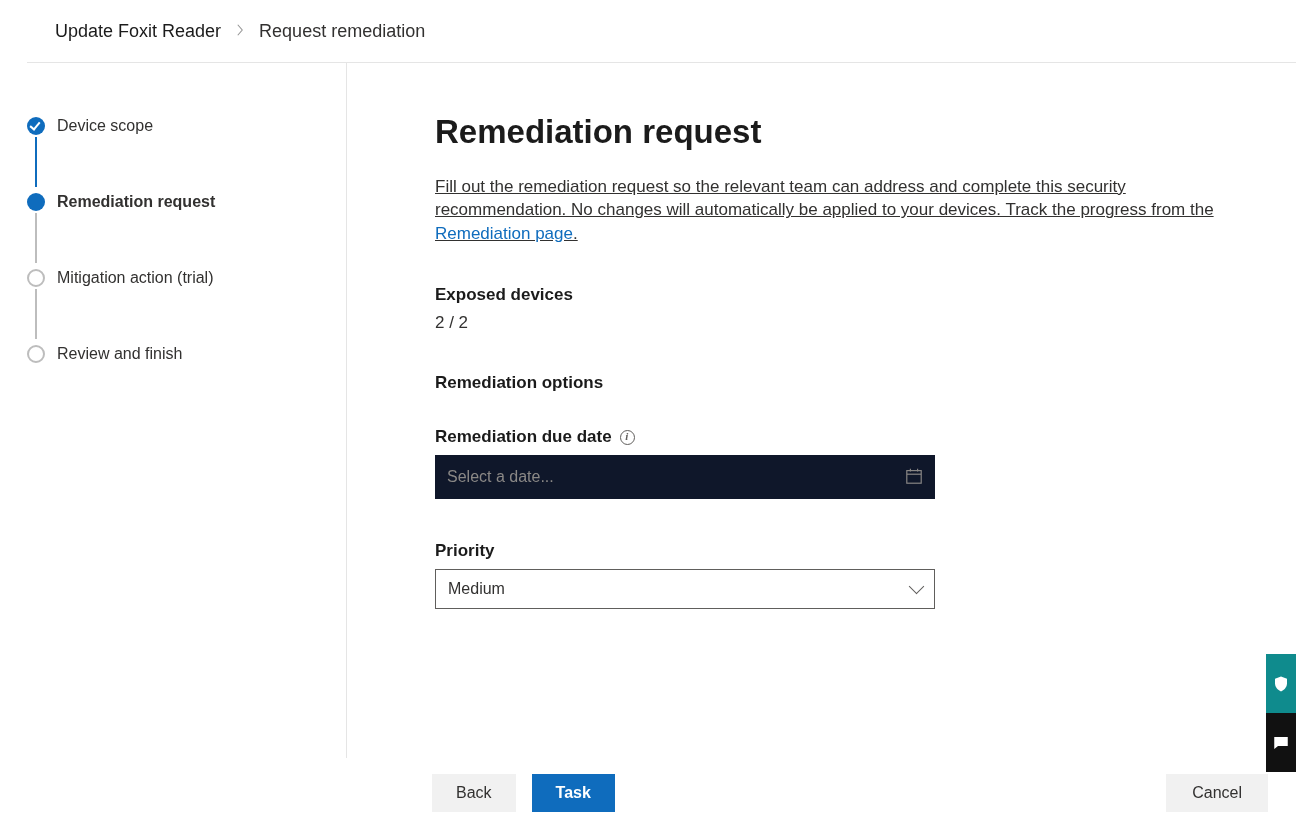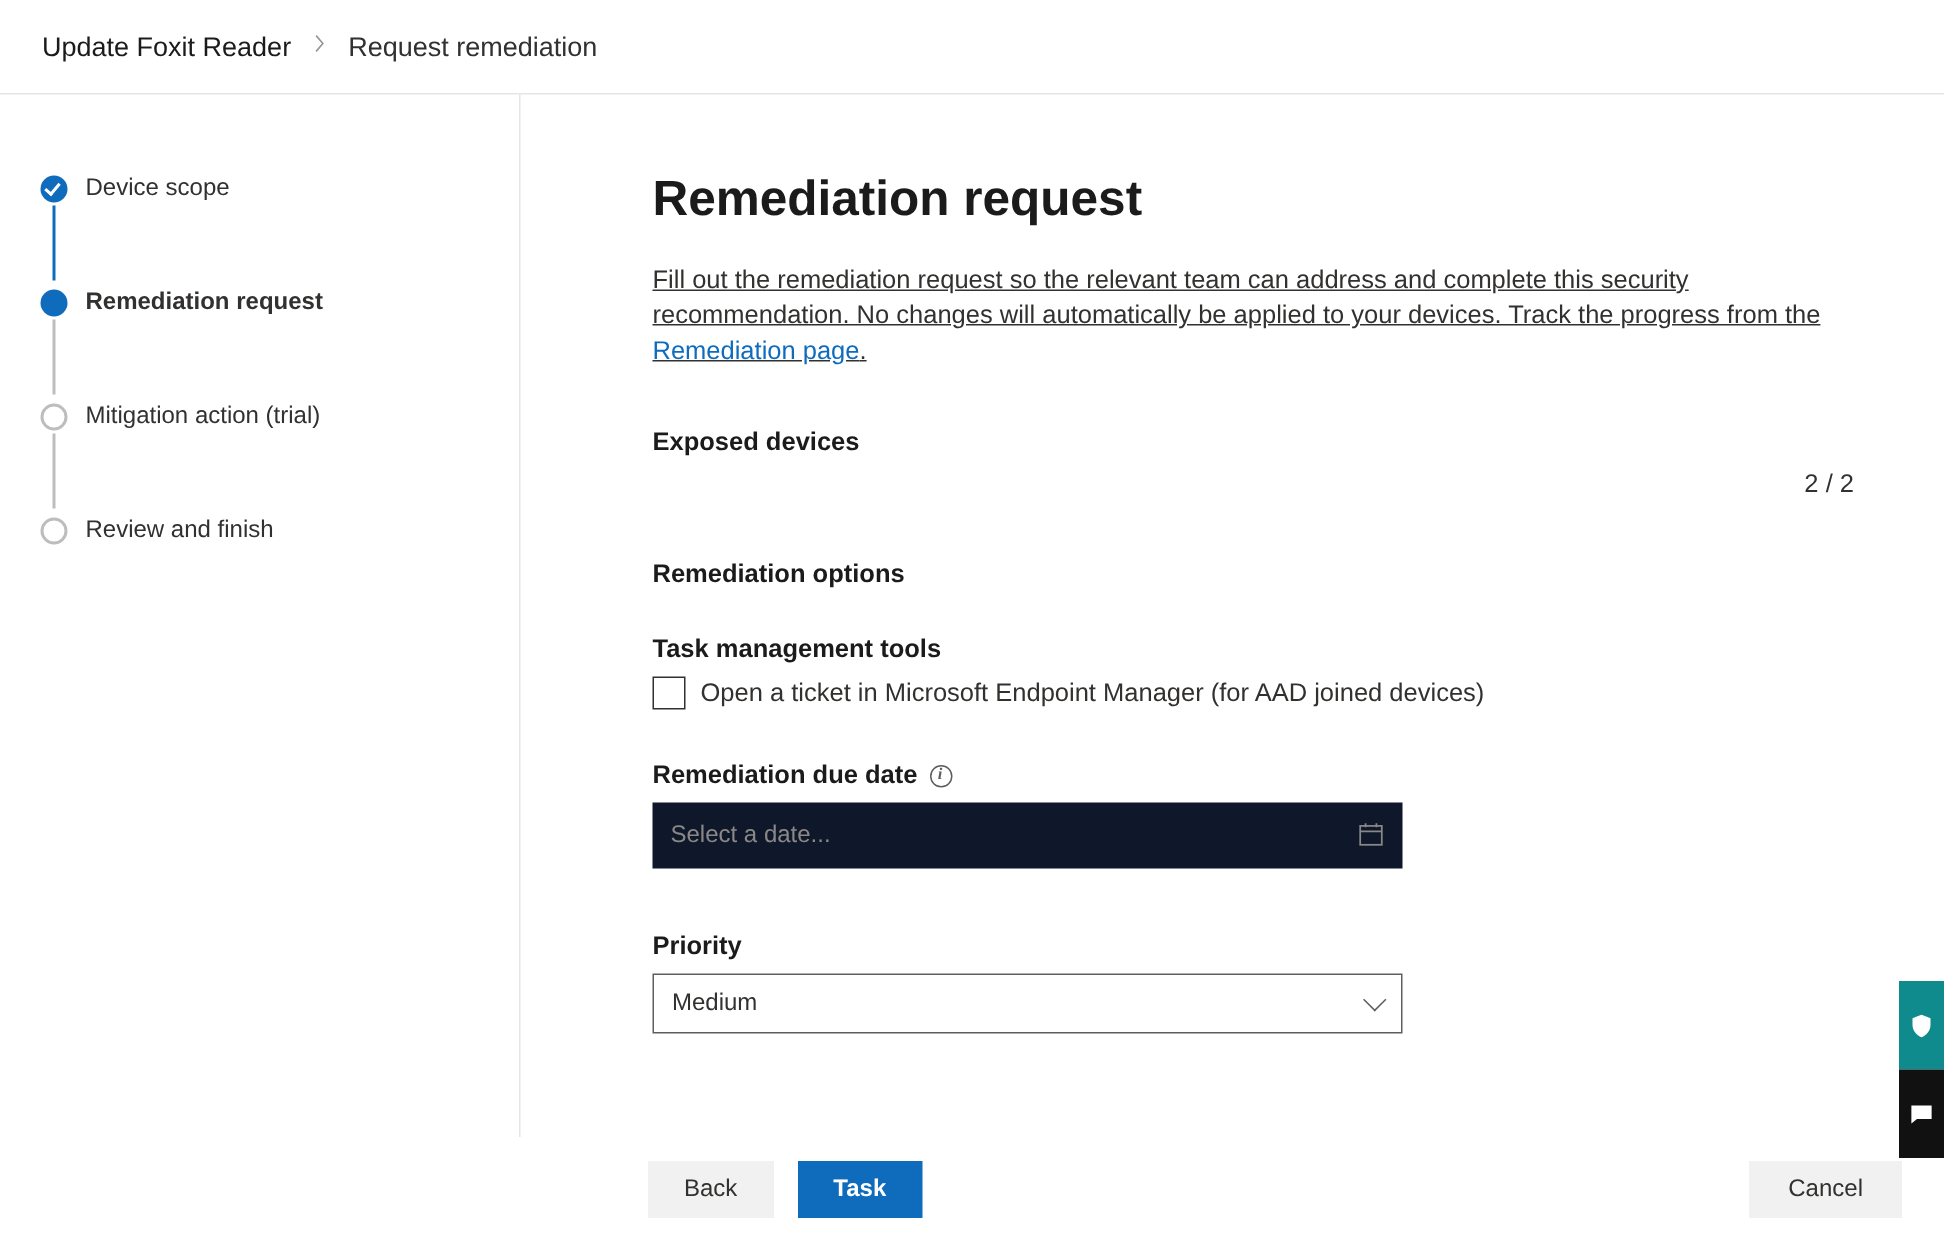--- a/index.html
+++ b/index.html
@@ -14,20 +14,21 @@
 
   
   .crumb-bar {
     height: 63px;
     display: flex;
     align-items: center;
     padding: 0 28px;
     font-size: 18px;
     color: #323130;
     border-bottom: 1px solid #e5e5e5;
+    margin-left: 27px;
   }
   .crumb-sep {
     margin: 0 14px;
     color: #959595;
     font-size: 16px;
   }
   .crumb-last { color: #323130; }
   .crumb-first { color: #1b1b1b; }
 
   .body {
@@ -103,21 +104,21 @@
   }
   .desc {
     font-size: 17px;
     line-height: 1.38;
     color:#323130;
     max-width: 830px;
     text-decoration: underline;
   }
   .desc a { color:#0f6cbd; text-decoration:none; }
 
-  .section { margin-top: 40px; text-align: right; }
+  .section { margin-top: 40px; }
   .sec-label {
     font-size: 17px;
     font-weight: 600;
     color:#1b1b1b;
     margin-bottom: 8px;
     display: flex;
     align-items: center;
   }
   .sec-val {
     font-size: 17px;
@@ -279,27 +280,20 @@
 
     <div class="section">
       <div class="sec-label">Exposed devices</div>
       <div class="sec-val">2 / 2</div>
     </div>
 
     <div class="section">
       <div class="sec-label">Remediation options</div>
     </div>
 
-    <div class="section" style="margin-top:30px">
-      <div class="sec-label">Task management tools</div>
-      <div class="check-row">
-        <span class="checkbox"></span>
-        <span>Open a ticket in Microsoft Endpoint Manager (for AAD joined devices)</span>
-      </div>
-    </div>
 
     <div class="section" style="margin-top:34px">
       <div class="sec-label">
         <span>Remediation due date</span>
         <span class="info-icon"></span>
       </div>
       <div class="date-field">
         <span>Select a date...</span>
         <span class="cal-icon">
           <svg viewBox="0 0 20 20">

